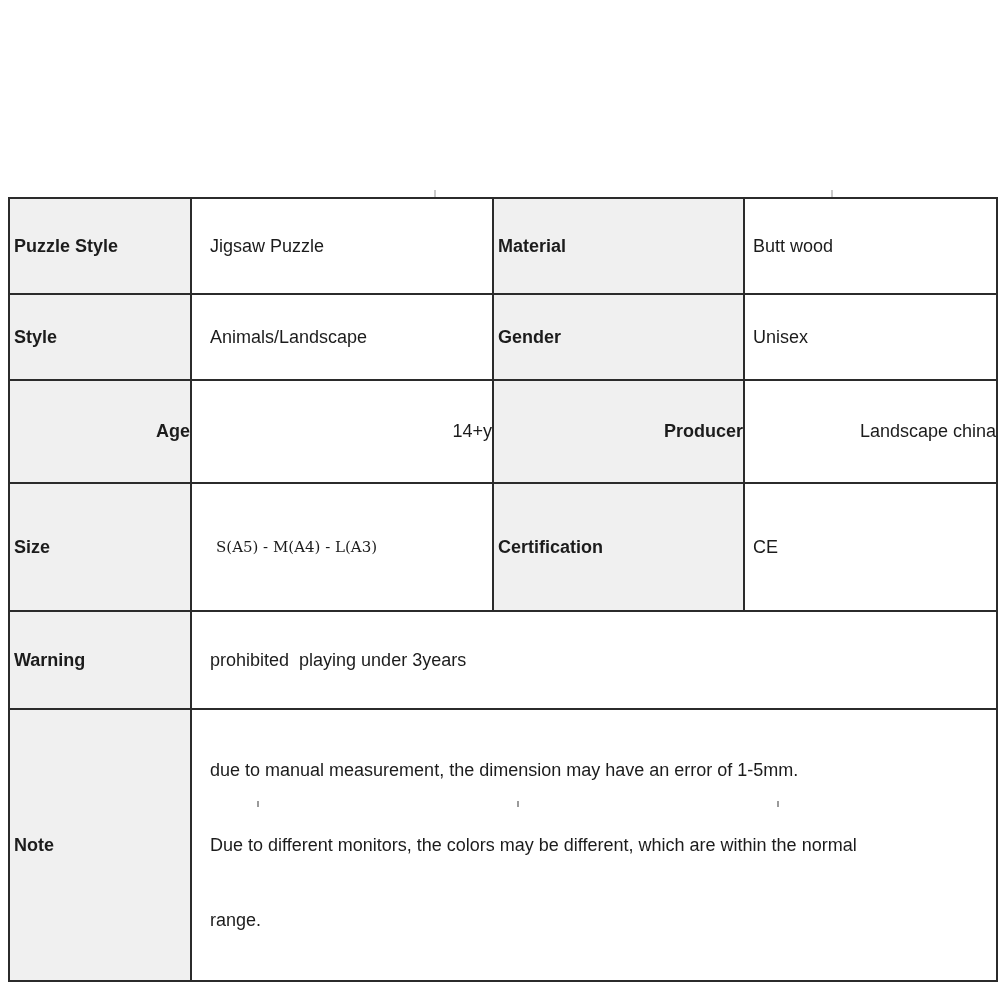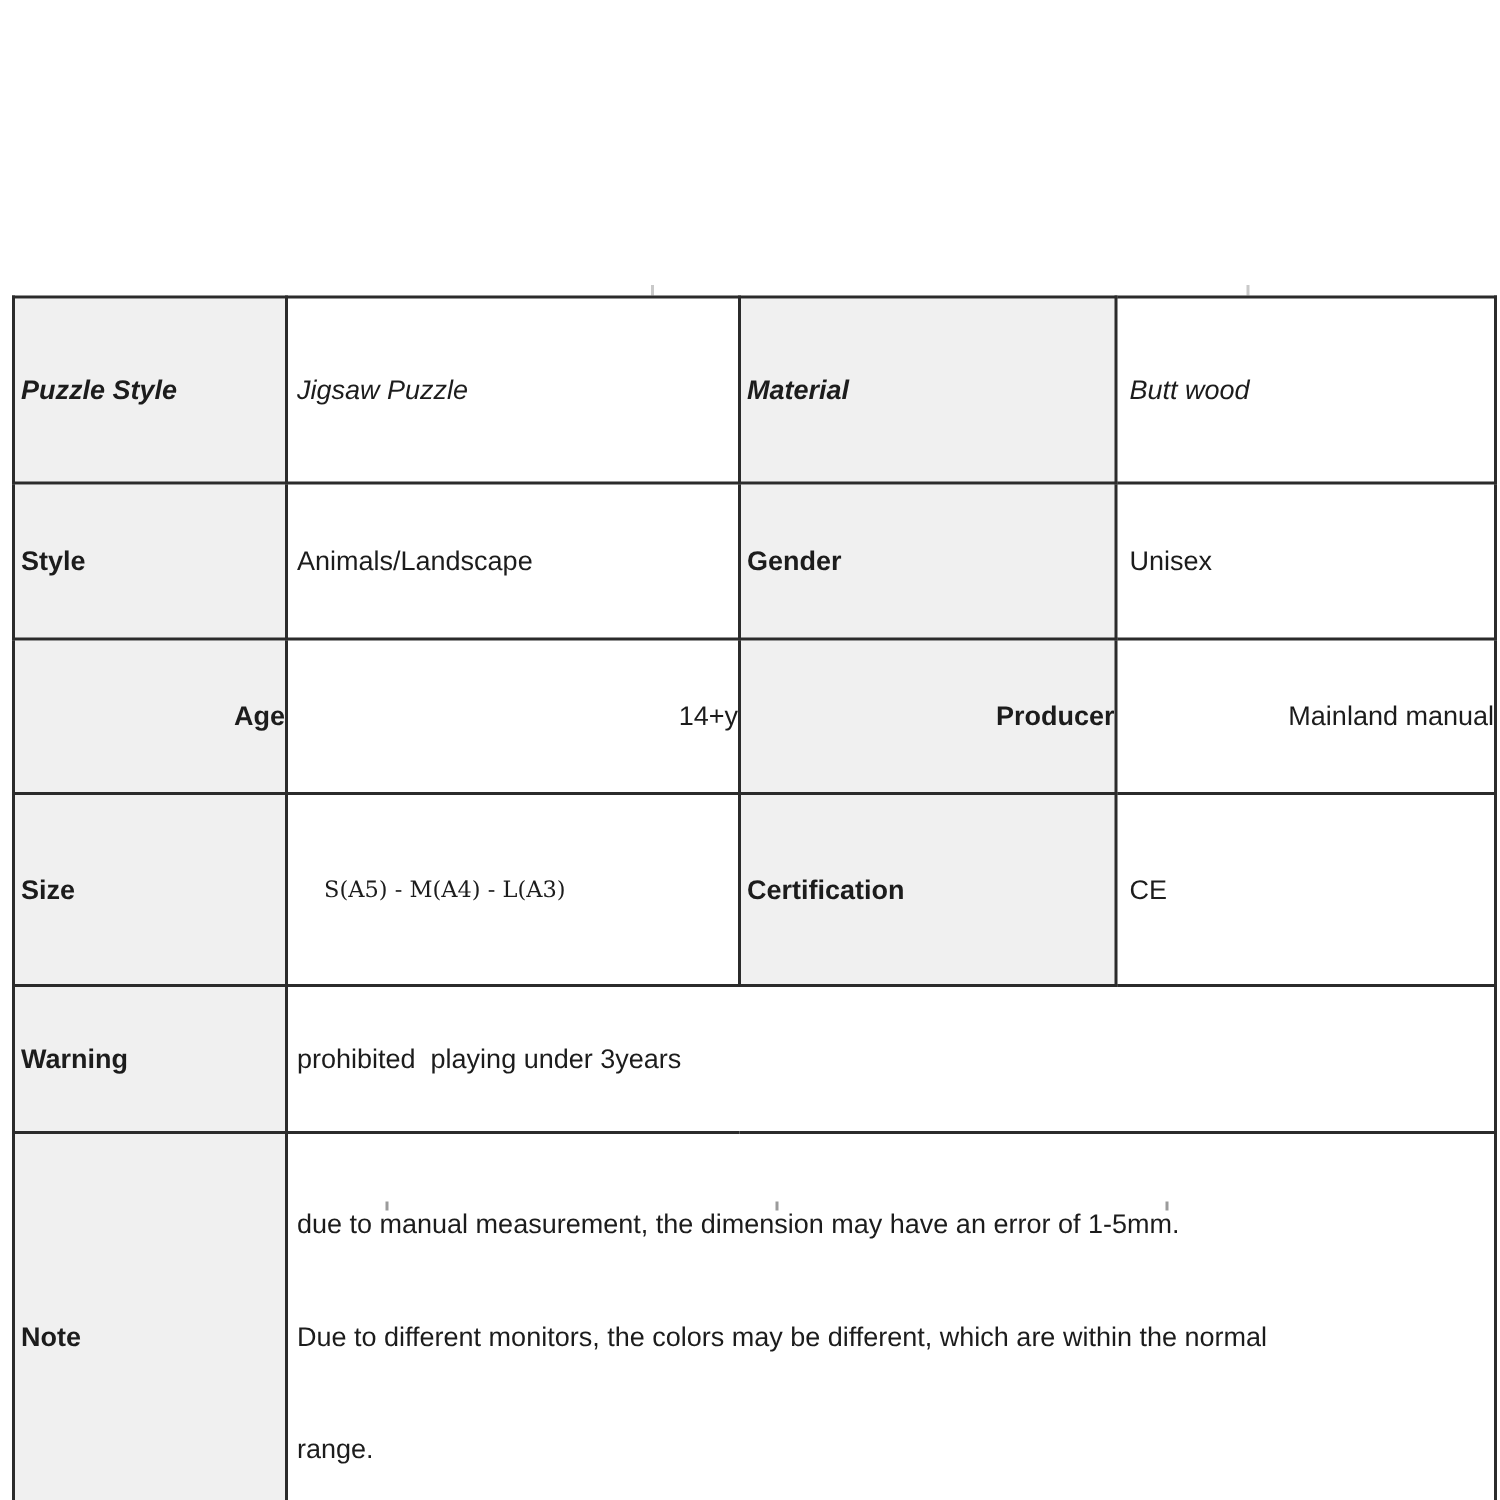--- a/index.html
+++ b/index.html
@@ -27,24 +27,24 @@
     font-size: 18px;
     line-height: 1.25;
     white-space: pre-wrap;
     overflow: hidden;
   }
   td.label {
     background: var(--label-bg);
     font-weight: bold;
     padding-left: 4px;
   }
-  td.value { padding-left: 6px; }
+  td.value { padding-left: 18px; }
   td.value-col4 { padding-left: 8px; }
-  tr.r1 { height: 124px; font-style: italic; }
-  tr.r2 { height: 104px; }
+  tr.r1 { height: 96px; }
+  tr.r2 { height: 86px; }
   tr.r3 { height: 103px; text-align: right; }
   tr.r4 { height: 128px; border-radius: 21px; }
   tr.r5 { height: 98px; }
   tr.r6 { height: 98px; }
 
   td.value-age { padding-left: 22px; margin-left: 40px; }
   td.value-size {
     font-family: "DejaVu Serif", "Liberation Serif", serif;
     font-size: 15px;
     padding-left: 24px;
@@ -94,21 +94,21 @@
       <tr class="r2">
         <td class="label">Style</td>
         <td class="value">Animals/Landscape</td>
         <td class="label">Gender</td>
         <td class="value value-col4">Unisex</td>
       </tr>
       <tr class="r3">
         <td class="label">Age</td>
         <td class="value value-age">14+y</td>
         <td class="label">Producer</td>
-        <td class="value value-col4">Mainland manual</td>
+        <td class="value value-col4">Landscape china</td>
       </tr>
       <tr class="r4">
         <td class="label">Size</td>
         <td class="value value-size">S(A5) - M(A4) - L(A3)</td>
         <td class="label">Certification</td>
         <td class="value value-col4">CE</td>
       </tr>
       <tr class="r5">
         <td class="label">Warning</td>
         <td class="value" colspan="3">prohibited  playing under 3years</td>

